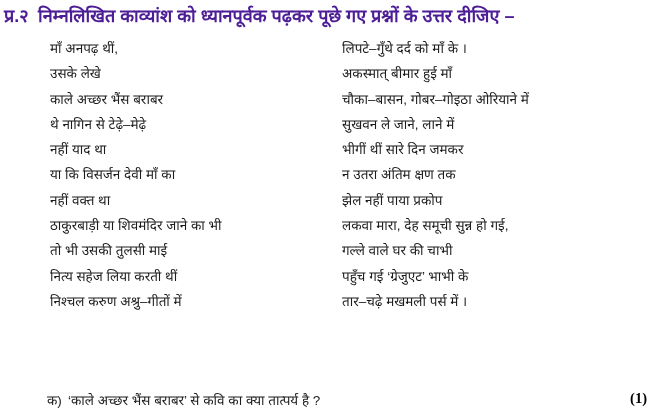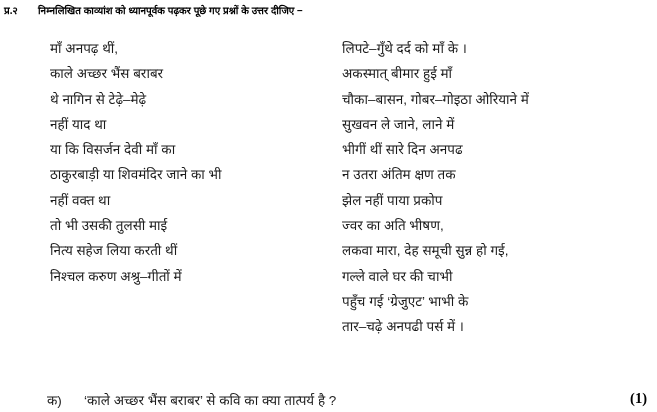--- a/index.html
+++ b/index.html
@@ -12,22 +12,22 @@
     color: #1c1c1c;
     overflow: hidden;
   }
   .header {
     position: absolute;
     top: 3px;
     left: 4px;
     right: 4px;
     display: flex;
     font-weight: bold;
-    font-size: 10px;
-    color: #000000;
+    font-size: 18px;
+    color: #4c1d95;
     white-space: nowrap;
   }
   .qnum { flex: 0 0 34px; }
   .poem { position: absolute; top: 36px; left: 0; right: 0; height: 356px; }
   .col { position: absolute; top: 0; }
   .col-left  { left: 50px; }
   .col-right { left: 342px; }
   .line {
     height: 25.3px;
     line-height: 25.3px;
@@ -38,21 +38,21 @@
   .subq {
     position: absolute;
     top: 391px;
     left: 0;
     width: 657px;
     height: 20px;
     font-size: 13.5px;
     white-space: nowrap;
   }
   .subq-label { position: absolute; left: 47px; top: 0; }
-  .subq-text  { position: absolute; left: 84px; top: 0; }
+  .subq-text  { position: absolute; left: 68px; top: 0; }
   .marks {
     position: absolute;
     right: 10px;
     top: -1px;
     font-family: "Liberation Serif", "DejaVu Serif", serif;
     font-weight: bold;
     font-size: 14.5px;
     color: #000000;
   }
 </style>
@@ -62,43 +62,43 @@
 <div class="page">
 
   <div class="header">
     <span class="qnum">प्र.२</span>
     <span class="instruction">निम्नलिखित काव्यांश को ध्यानपूर्वक पढ़कर पूछे गए प्रश्नों के उत्तर दीजिए –</span>
   </div>
 
   <div class="poem">
     <div class="col col-left">
       <div class="line">माँ अनपढ़ थीं,</div>
+      <div class="line">उसके लेखे</div>
       <div class="line">काले अच्छर भैंस बराबर</div>
       <div class="line">थे नागिन से टेढ़े–मेढ़े</div>
       <div class="line">नहीं याद था</div>
       <div class="line">या कि विसर्जन देवी माँ का</div>
+      <div class="line">नहीं वक्त था</div>
       <div class="line">ठाकुरबाड़ी या शिवमंदिर जाने का भी</div>
-      <div class="line">नहीं वक्त था</div>
       <div class="line">तो भी उसकी तुलसी माई</div>
       <div class="line">नित्य सहेज लिया करती थीं</div>
       <div class="line">निश्चल करुण अश्रु–गीतों में</div>
     </div>
     <div class="col col-right">
       <div class="line">लिपटे–गुँथे दर्द को माँ के ।</div>
       <div class="line">अकस्मात् बीमार हुई माँ</div>
       <div class="line">चौका–बासन, गोबर–गोइठा ओरियाने में</div>
       <div class="line">सुखवन ले जाने, लाने में</div>
-      <div class="line">भीगीं थीं सारे दिन अनपढ</div>
+      <div class="line">भीगीं थीं सारे दिन जमकर</div>
       <div class="line">न उतरा अंतिम क्षण तक</div>
       <div class="line">झेल नहीं पाया प्रकोप</div>
-      <div class="line">ज्वर का अति भीषण,</div>
       <div class="line">लकवा मारा, देह समूची सुन्न हो गई,</div>
       <div class="line">गल्ले वाले घर की चाभी</div>
       <div class="line">पहुँच गई ‘ग्रेजुएट’ भाभी के</div>
-      <div class="line">तार–चढ़े अनपढी पर्स में ।</div>
+      <div class="line">तार–चढ़े मखमली पर्स में ।</div>
     </div>
   </div>
 
   <div class="subq">
     <span class="subq-label">क)</span>
     <span class="subq-text">‘काले अच्छर भैंस बराबर’ से कवि का क्या तात्पर्य है ?</span>
     <span class="marks">(1)</span>
   </div>
 
 </div>

